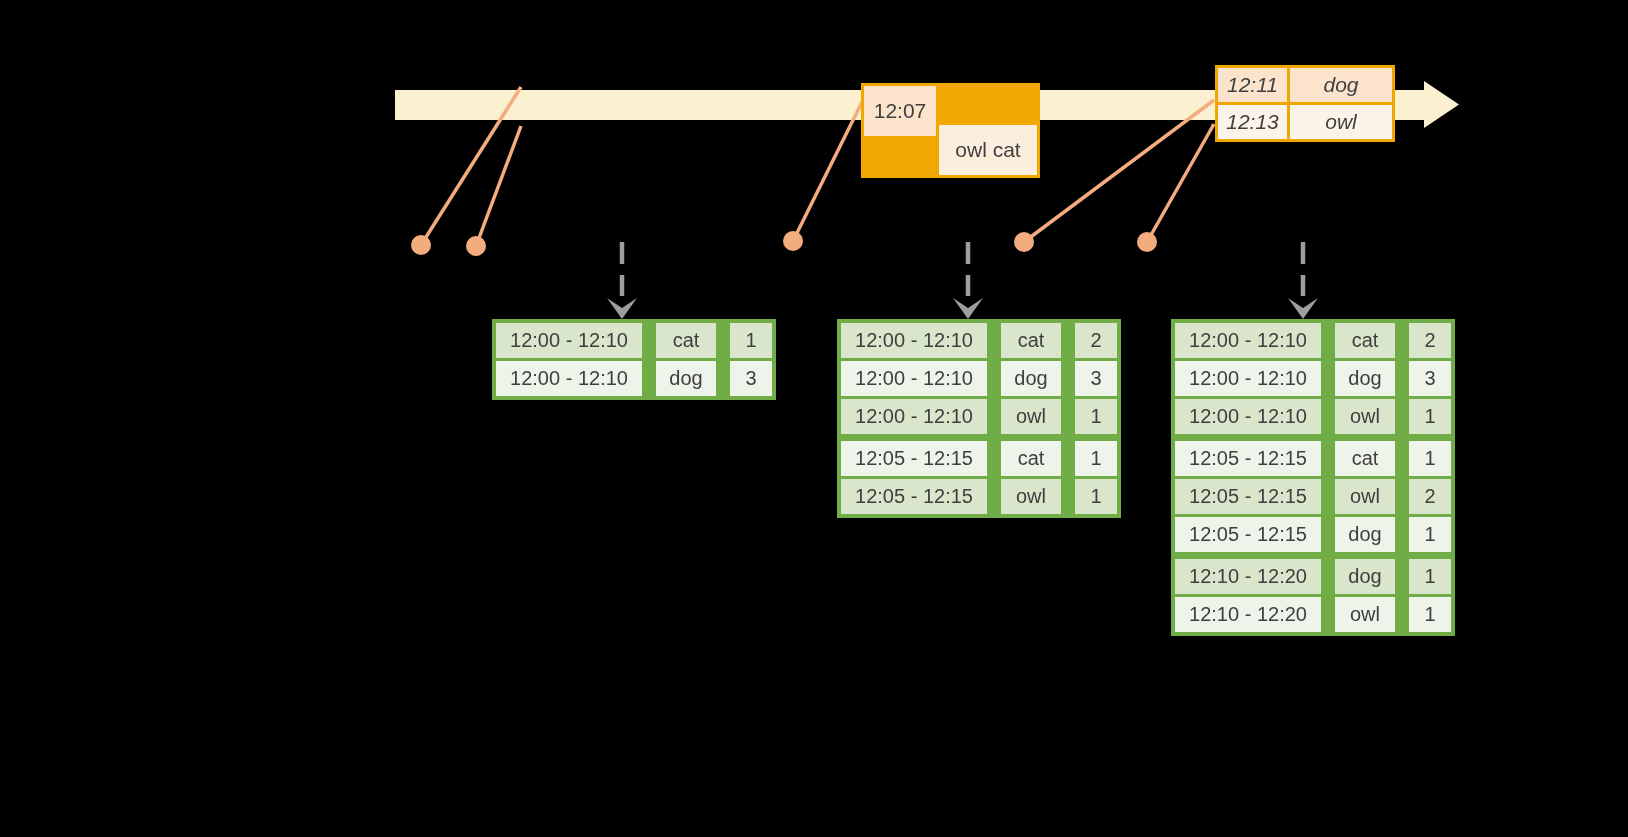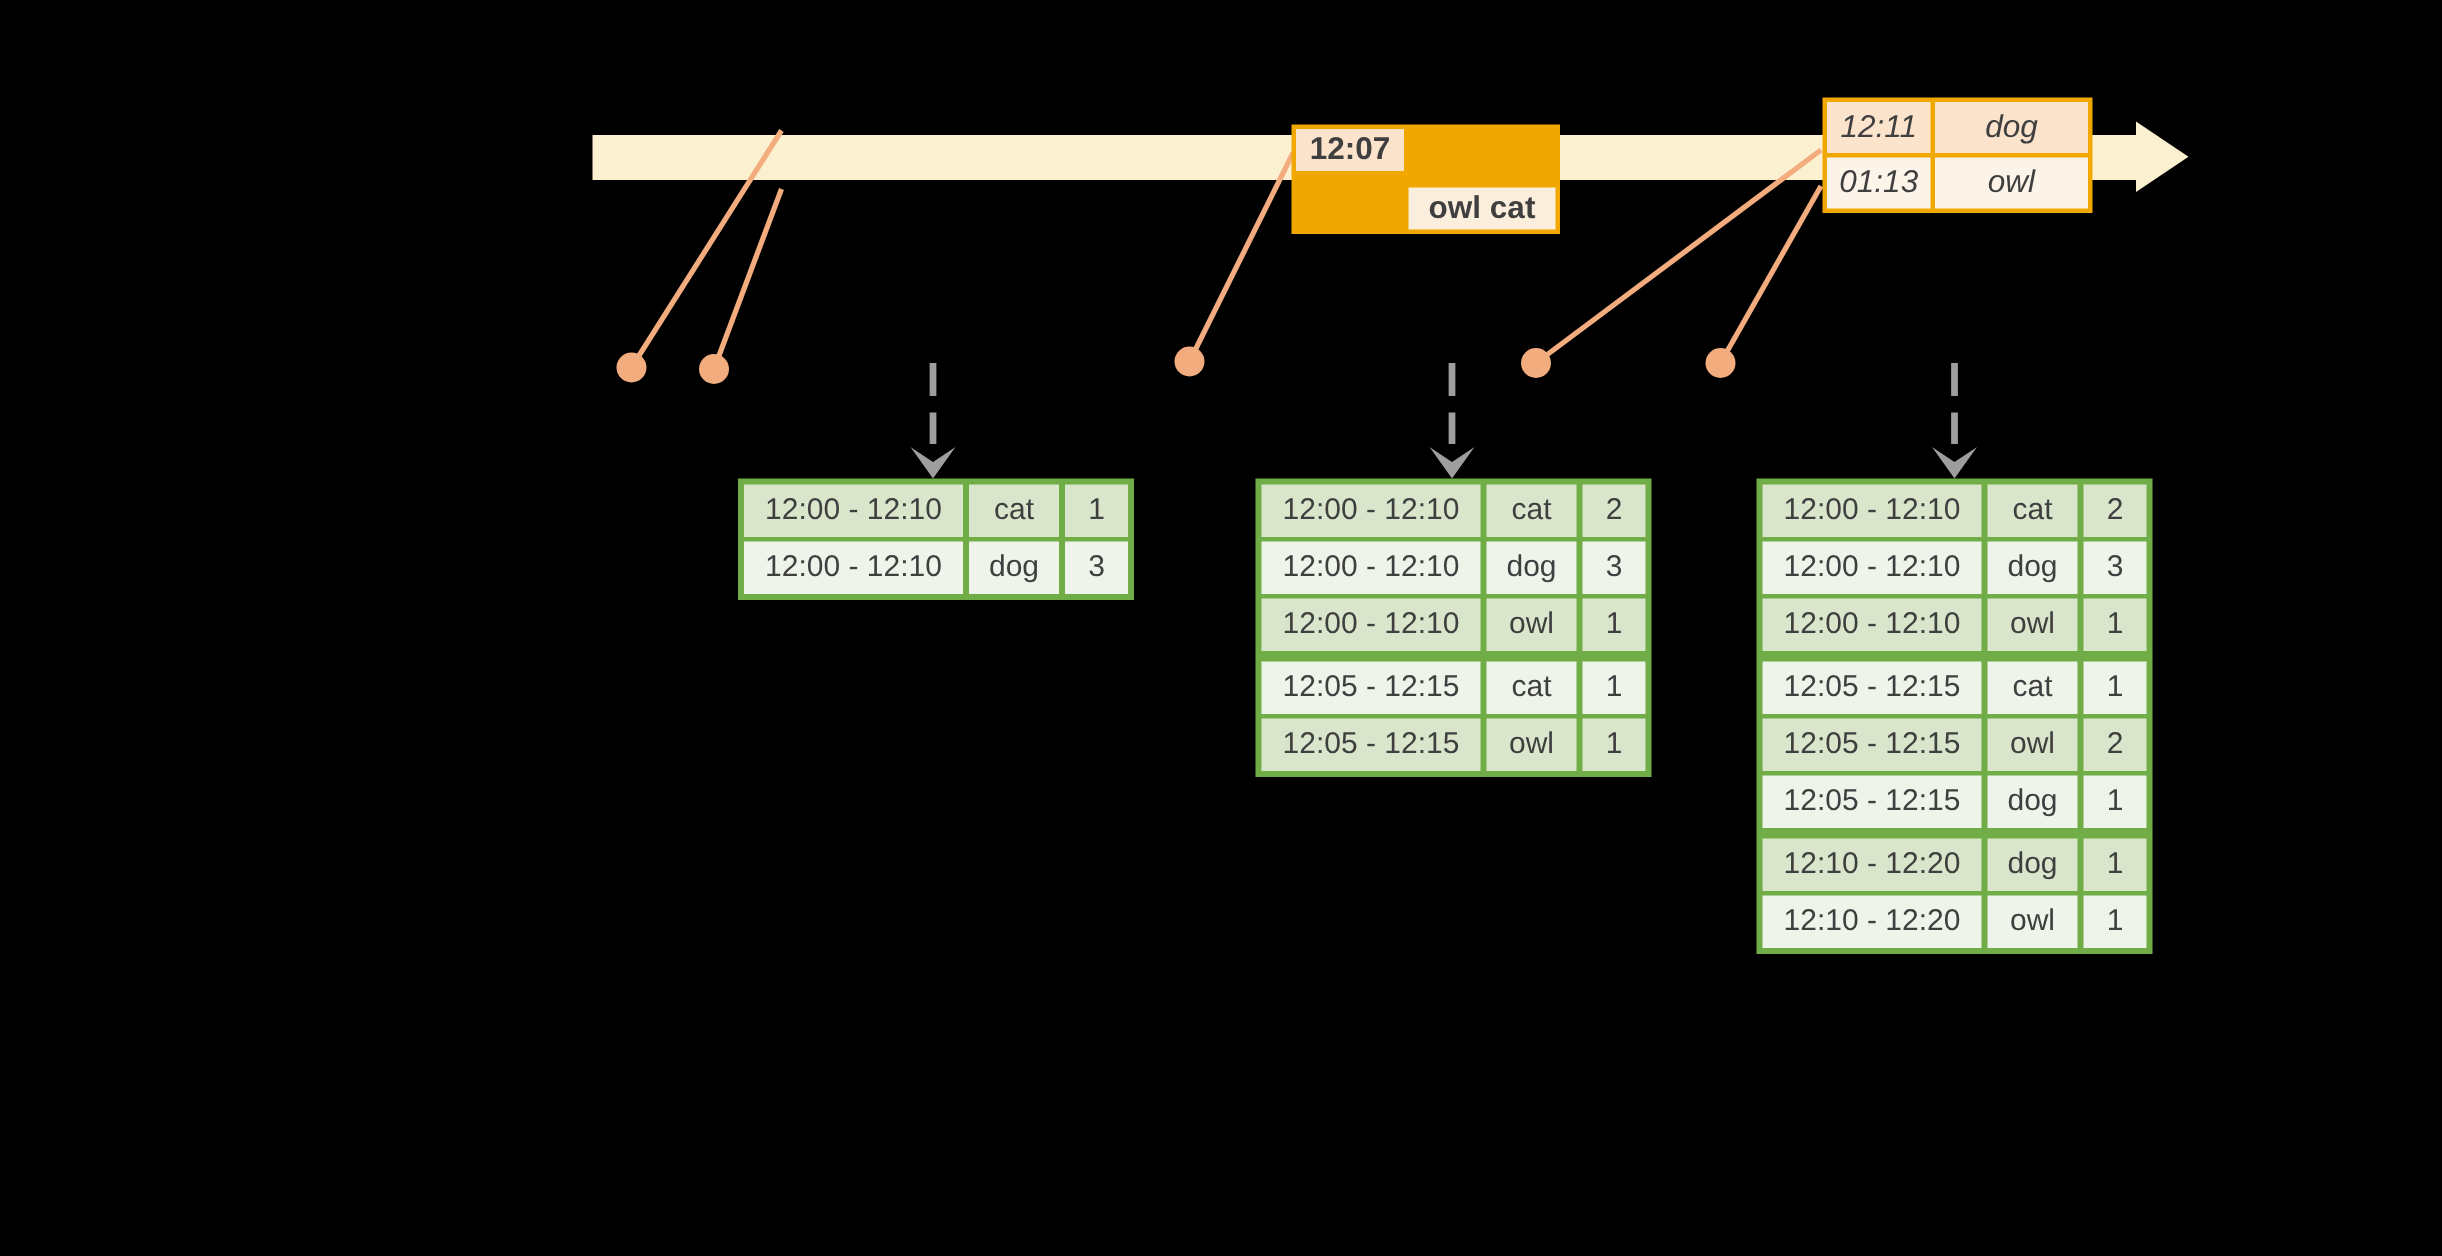--- a/index.html
+++ b/index.html
@@ -16,35 +16,35 @@
     background:#F0A800;padding:3px;box-sizing:content-box;
   }
   .erow{display:grid;gap:3px;}
   .t1 .erow{grid-template-columns:83px 113px;}
   .t2 .erow{grid-template-columns:72px 98px;}
   .t3 .erow{grid-template-columns:69px 102px;}
   .ecell{
     display:flex;align-items:center;justify-content:center;
     height:34px;font-size:21px;color:#3f3f3f;
   }
-  .t2 .ecell{height:28px;font-weight:bold;}
+  .t2 .ecell{height:50px;}
   .erow:nth-of-type(odd) .ecell{background:#FBE3CC;}
   .erow:nth-of-type(even) .ecell{background:#FDF4E9;}
   .t2 .ecell.time{background:#FBE3CC;}
   .t2 .ecell.words{background:#FCEEDC;margin-top:39px;}
   .t1{left:520px;top:64px;}
   .t2{left:861px;top:83px;}
   .t3{left:1215px;top:65px;font-style:italic;}
 
   
   .gtable{
     position:absolute;display:flex;flex-direction:column;gap:3px;
     background:#70AD47;padding:4px;box-sizing:content-box;
   }
-  .grow{display:grid;grid-template-columns:146px 60px 42px;gap:4px;}
+  .grow{display:grid;grid-template-columns:146px 60px 42px;gap:14px;}
   .grow.group-start{margin-top:4px;}
   .gcell{
     display:flex;align-items:center;justify-content:center;
     height:35px;font-size:20px;color:#3f3f3f;
   }
   .grow:nth-of-type(odd) .gcell{background:#D9E6CB;}
   .grow:nth-of-type(even) .gcell{background:#EEF4E9;}
   .g1{left:492px;top:319px;}
   .g2{left:837px;top:319px;}
   .g3{left:1171px;top:319px;}
@@ -91,21 +91,21 @@
     </div>
 
   <div class="etable t3">
 
       <div class="erow">
         <div class="ecell time">12:11</div>
         <div class="ecell words">dog</div>
       </div>
 
       <div class="erow">
-        <div class="ecell time">01:13</div>
+        <div class="ecell time">12:13</div>
         <div class="ecell words">owl</div>
       </div>
     </div>
 
   <div class="gtable g1">
 
       <div class="grow">
         <div class="gcell">12:00 - 12:10</div>
         <div class="gcell">cat</div>
         <div class="gcell">1</div>

